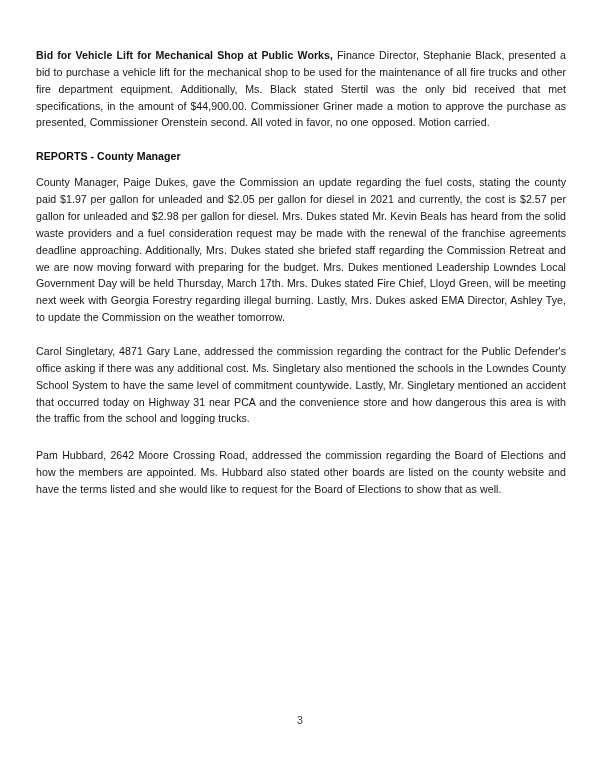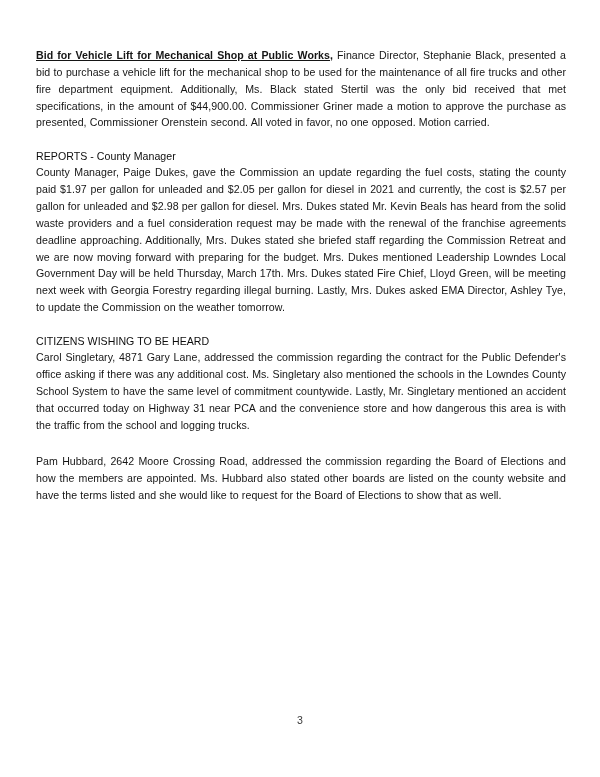--- a/index.html
+++ b/index.html
@@ -42,43 +42,42 @@
     word-spacing: 0.01em;
     color: #151515;
   }
 
   .para + .para {
     margin-top: 20px;
   }
 
   .run-head {
     font-weight: bold;
-    text-decoration: underline;
   }
 
   .section {
     margin-top: 17px;
   }
 
   .section-first {
     margin-top: 0;
   }
 
   .heading {
     font-size: 10.6px;
     line-height: 16.2px;
-    font-weight: normal;
+    font-weight: bold;
     text-align: left;
     margin: 0 0 0 0;
     letter-spacing: 0.004em;
     color: #0d0d0d;
   }
 
   .heading + .para {
-    margin-top: 0;
+    margin-top: 10px;
   }
 
   .page-number {
     position: absolute;
     left: 0;
     top: 713px;
     width: 600px;
     text-align: center;
     font-size: 10.6px;
     line-height: 14px;
@@ -95,21 +94,20 @@
     <div class="section section-first">
       <p class="para"><span class="run-head">Bid for Vehicle Lift for Mechanical Shop at Public Works,</span><span> Finance Director, Stephanie Black, presented a bid to purchase a vehicle lift for the mechanical shop to be used for the maintenance of all fire trucks and other fire department equipment.  Additionally, Ms. Black stated Stertil was the only bid received that met specifications, in the amount of $44,900.00.   Commissioner Griner made a motion to approve the purchase as presented, Commissioner Orenstein second.  All voted in favor, no one opposed.  Motion carried.</span></p>
     </div>
 
     <div class="section">
       <h2 class="heading">REPORTS - County Manager</h2>
       <p class="para">County Manager, Paige Dukes, gave the Commission an update regarding the fuel costs, stating the county paid $1.97 per gallon for unleaded and $2.05 per gallon for diesel in 2021 and currently, the cost is $2.57 per gallon for unleaded and $2.98 per gallon for diesel.  Mrs. Dukes stated Mr. Kevin Beals has heard from the solid waste providers and a fuel consideration request may be made with the renewal of the franchise agreements deadline approaching.  Additionally, Mrs. Dukes stated she briefed staff regarding the Commission Retreat and we are now moving forward with preparing for the budget.  Mrs. Dukes mentioned Leadership Lowndes Local Government Day will be held Thursday, March 17th.  Mrs. Dukes stated Fire Chief, Lloyd Green, will be meeting next week with Georgia Forestry regarding illegal burning.  Lastly, Mrs. Dukes asked EMA Director, Ashley Tye, to update the Commission on the weather tomorrow.</p>
     </div>
 
     <div class="section">
-      <h2 class="heading">CITIZENS WISHING TO BE HEARD</h2>
       <p class="para">Carol Singletary, 4871 Gary Lane, addressed the commission regarding the contract for the Public Defender's office asking if there was any additional cost.  Ms. Singletary also mentioned the schools in the Lowndes County School System to have the same level of commitment countywide.  Lastly, Mr. Singletary mentioned an accident that occurred today on Highway 31 near PCA and the convenience store and how dangerous this area is with the traffic from the school and logging trucks.</p>
       <p class="para">Pam Hubbard, 2642 Moore Crossing Road, addressed the commission regarding the Board of Elections and how the members are appointed.  Ms. Hubbard also stated other boards are listed on the county website and have the terms listed and she would like to request for the Board of Elections to show that as well.</p>
     </div>
 
 
   </div>
 
   <div class="page-number">3</div>
 
 </div>

